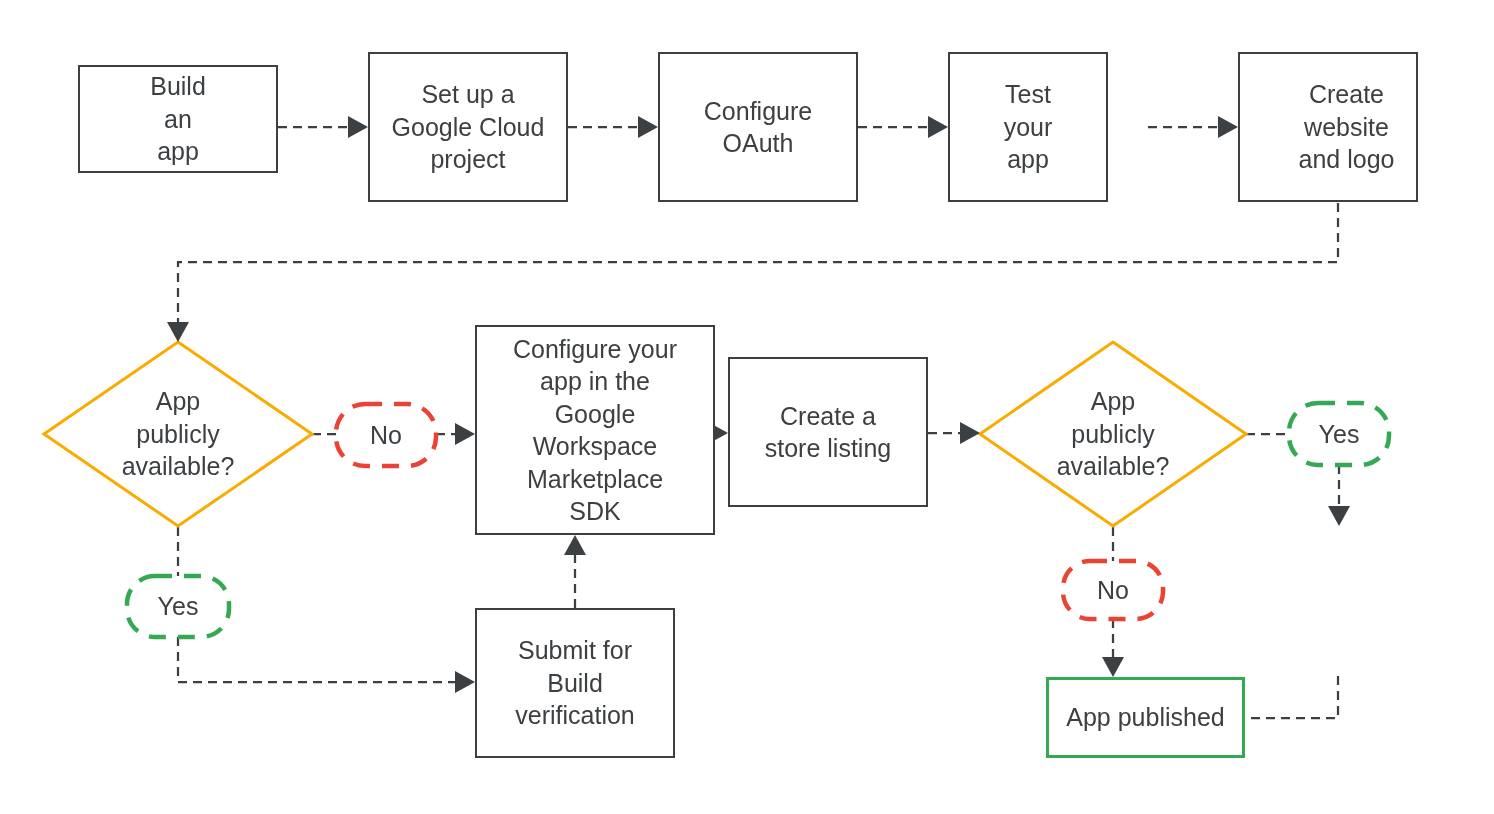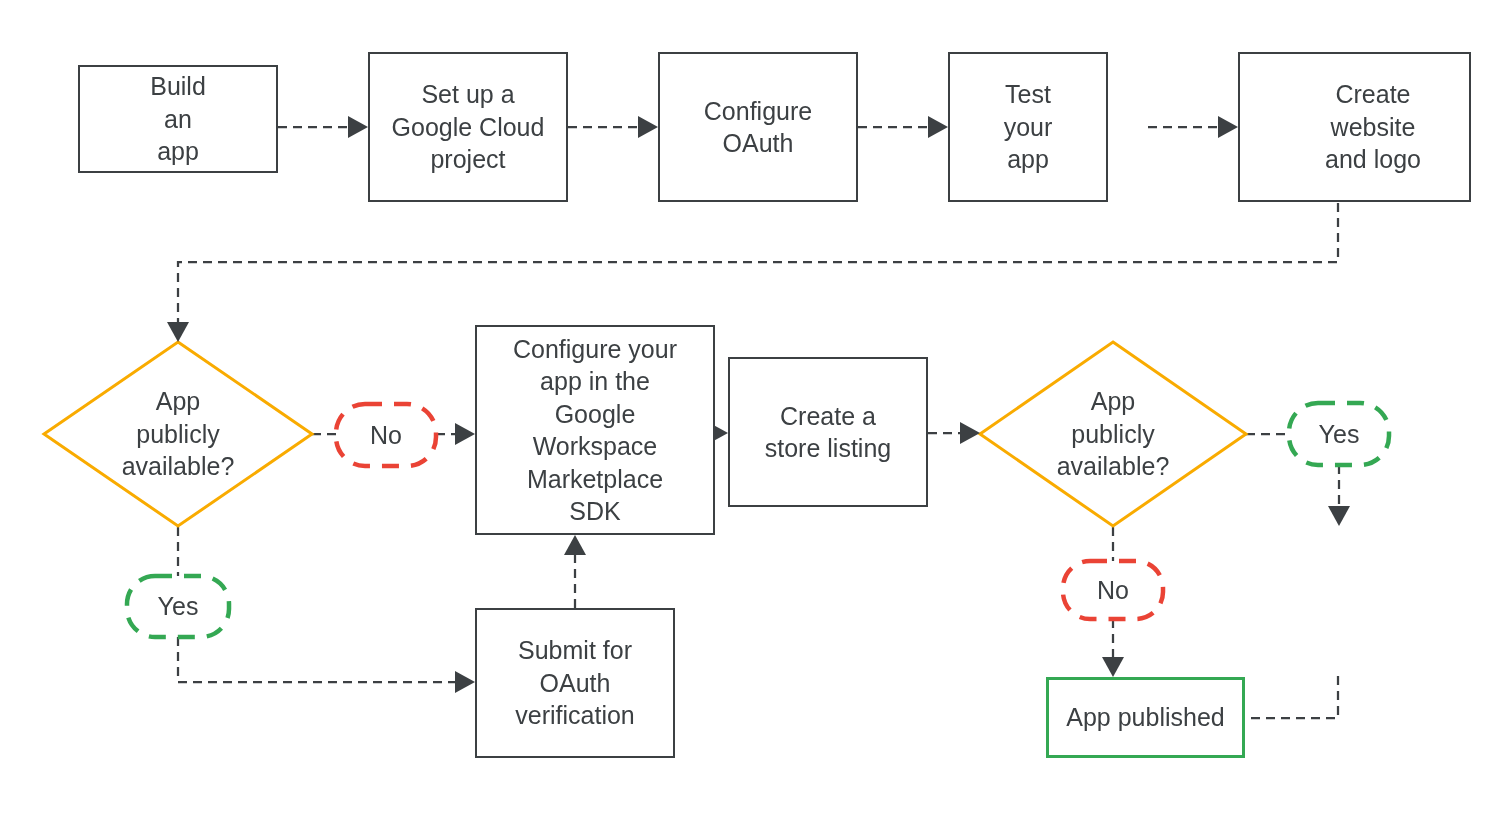--- a/index.html
+++ b/index.html
@@ -115,42 +115,42 @@
   </div>
   <div class="node" style="left:658px; top:52px; width:200px; height:150px;">
     <span class="label">Configure
 OAuth</span>
   </div>
   <div class="node" style="left:948px; top:52px; width:160px; height:150px;">
     <span class="label">Test
 your
 app</span>
   </div>
-  <div class="node" style="left:1238px; top:52px; width:233px; height:150px;padding-left:37px;">
+  <div class="node" style="left:1238px; top:52px; width:180px; height:150px;padding-left:37px;">
     <span class="label">Create
 website
 and logo</span>
   </div>
 
   <div class="node" style="left:475px; top:325px; width:240px; height:210px;">
     <span class="label">Configure your
 app in the
 Google
 Workspace
 Marketplace
 SDK</span>
   </div>
   <div class="node" style="left:728px; top:357px; width:200px; height:150px;">
     <span class="label">Create a
 store listing</span>
   </div>
 
   <div class="node" style="left:475px; top:608px; width:200px; height:150px;">
     <span class="label">Submit for
-OAuth
+Build
 verification</span>
   </div>
   <div class="node published" style="left:1014px; top:677px; width:199px; height:81px;margin-left:32px;">
     <span class="label">App published</span>
   </div>
 
   <div class="floating" style="left:68px; top:362px; width:220px; height:144px;">
     <span class="label">App
 publicly
 available?</span>

